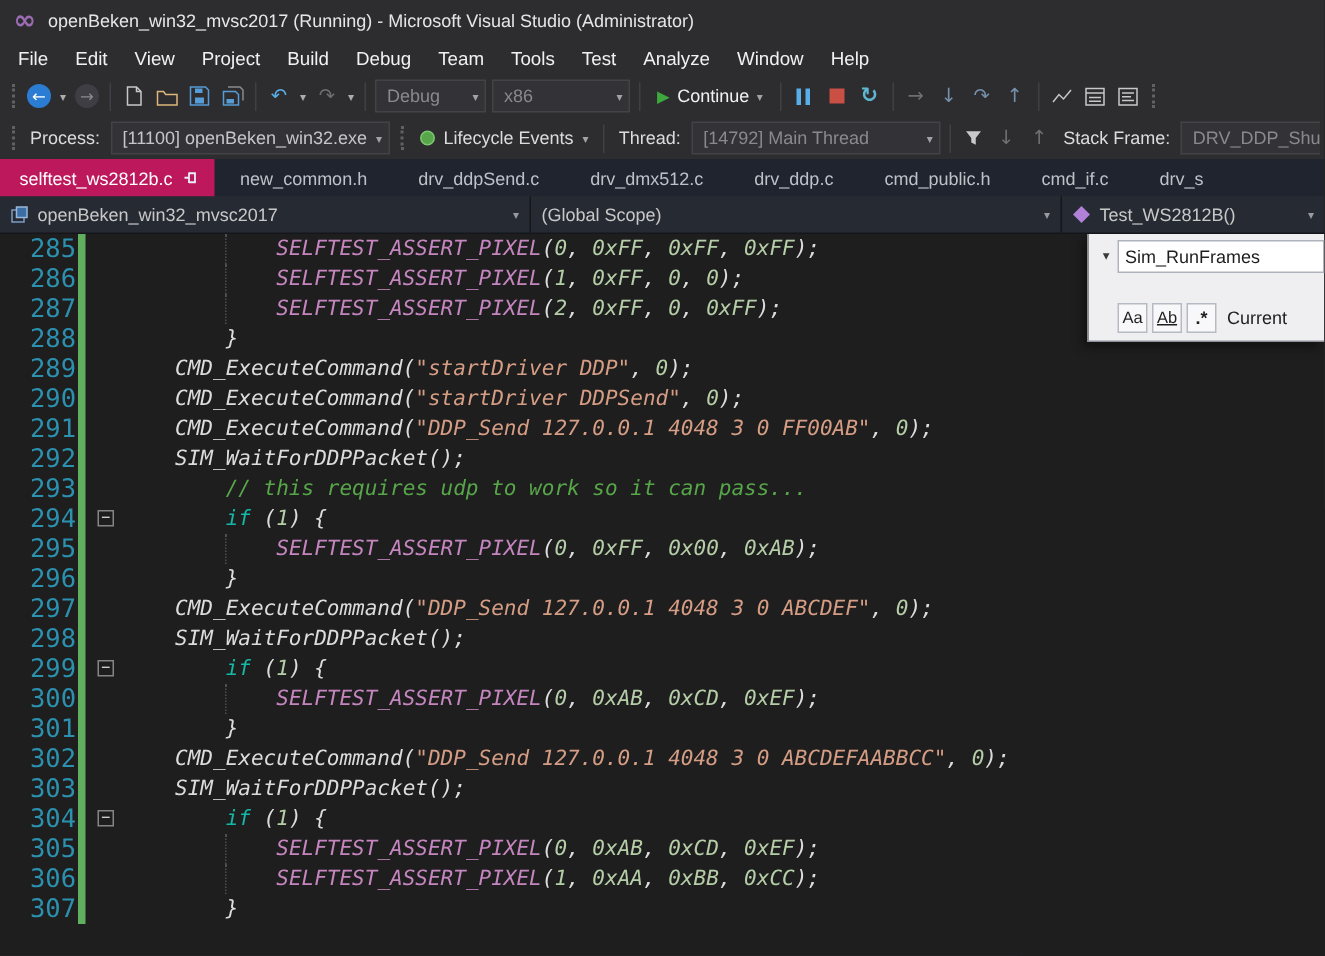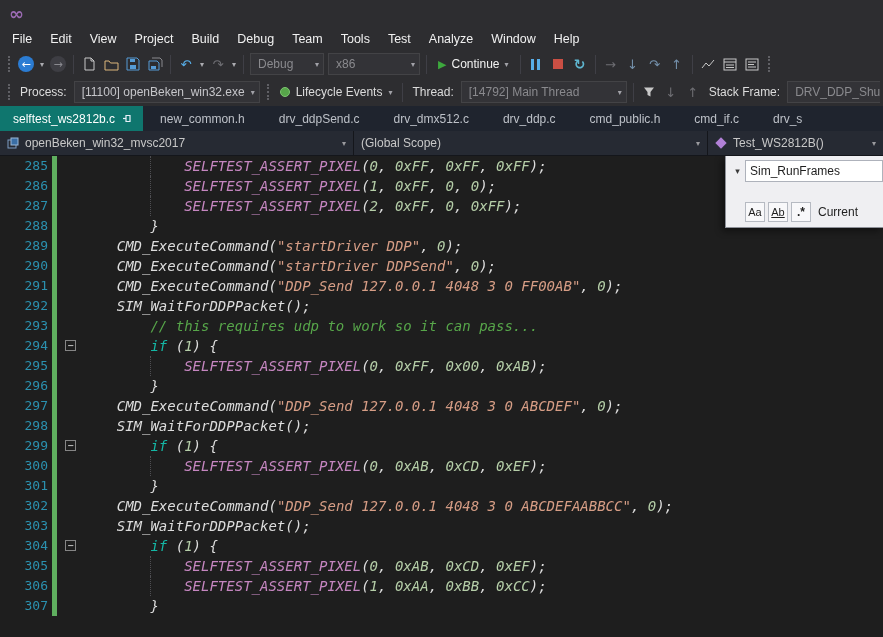--- a/index.html
+++ b/index.html
@@ -36,36 +36,36 @@
   .pausebars { width:9px; height:11px; border-left:3px solid #58AEE8; border-right:3px solid #58AEE8; }
   .stopsq { width:10px; height:10px; background:#CA4F44; }
   .restart { color:#5FB6D0; font-size:14px; font-weight:bold; }
   .tlabel { font-size:12px; color:#DCDCDC; padding:0 5px; flex:none; }
   .lifecycle { height:22px; display:flex; align-items:center; gap:6px; font-size:12px; color:#DCDCDC; padding:0 6px; flex:none; }
   .lifedot { width:10px; height:10px; border-radius:50%; background:#57A64A; border:1px solid #7DC671; }
 
   
   .tabstrip { height:25px; background:#1F242E; display:flex; align-items:stretch; overflow:hidden; }
   .tab { display:flex; align-items:center; padding:0 17px; font-size:12px; color:#BDC1C8; gap:7px; white-space:nowrap; flex:none; }
-  .tab.active { background:#0f766e; color:#FFFFFF; padding:0 10px 0 13px; }
+  .tab.active { background:#be185d; color:#FFFFFF; padding:0 10px 0 13px; }
   .pin { display:flex; align-items:center; }
 
   
   .navbar { height:25px; background:#262A33; display:flex; align-items:stretch; border-bottom:1px solid #14161B; }
   .navcombo { display:flex; align-items:center; font-size:12px; color:#C8C8C8; padding:0 7px; border-right:1px solid #14161B; gap:6px; overflow:hidden; white-space:nowrap; }
   .nav-w { width:354px; } .nav-rest { flex:1; border-right:none; }
   .navchev { margin-left:auto; font-size:8px; color:#9A9A9E; }
   .cube { width:8px; height:8px; background:#B180D7; transform:rotate(45deg); flex:none; margin:0 2px; }
 
   
   .editor { position:relative; height:481px; background:#1E1E1E; overflow:hidden;
             font-family:"DejaVu Sans Mono", monospace; font-size:14px; }
   .cl { display:flex; height:20px; line-height:20px; }
   .gut-bp { width:20px; flex:none; }
-  .gut-ln { width:28px; flex:none; text-align:right; color:#2B91AF; font-size:13px; }
+  .gut-ln { width:28px; flex:none; text-align:right; color:#2B91AF; font-size:17px; }
   .gut-chg { width:13px; flex:none; position:relative; }
   .gut-chg.changed::after { content:''; position:absolute; left:4px; top:0; width:5px; height:100%; background:#5FAF5F; }
   .gut-fold { width:22px; flex:none; position:relative; }
   .foldbox { position:absolute; left:4px; top:4px; width:11px; height:11px; border:1px solid #858585; background:#1E1E1E; color:#DCDCDC; font-size:10px; line-height:9px; text-align:center; }
   .code { flex:1; white-space:pre; position:relative; color:#DCDCDC; overflow:hidden;font-style:italic; }
   .guide { position:absolute; top:0; bottom:0; border-left:1px dotted #4E4E52; }
   .t-p { color:#DCDCDC; } .t-m { color:#C586C0; } .t-d { color:#B5CEA8; }
   .t-s { color:#D69D85; } .t-k { color:#14b8a6;margin-top:48px; } .t-c { color:#57A64A; }
 
   
@@ -77,20 +77,21 @@
   .ftog { width:20px; height:20px; border:1px solid #B6BAC2; background:#F8F8FA; color:#1E1E1E; font-size:11px; display:flex; align-items:center; justify-content:center; flex:none; }
   .ftog.uw { text-decoration:underline;text-align:right; }
   .ftog.rx { font-weight:bold; font-size:12px; }
   .find-scope { font-size:12px; color:#1E1E1E; white-space:nowrap; overflow:hidden; margin-left:4px; }
 </style>
 </head>
 <body>
 
 <div class="titlebar">
   <span class="vslogo gly">∞</span>
+  <span>openBeken_win32_mvsc2017 (Running) - Microsoft Visual Studio  (Administrator)</span>
 </div>
 
 <nav class="menubar">
     <span class="menu-item">File</span>
     <span class="menu-item">Edit</span>
     <span class="menu-item">View</span>
     <span class="menu-item">Project</span>
     <span class="menu-item">Build</span>
     <span class="menu-item">Debug</span>
     <span class="menu-item">Team</span>

